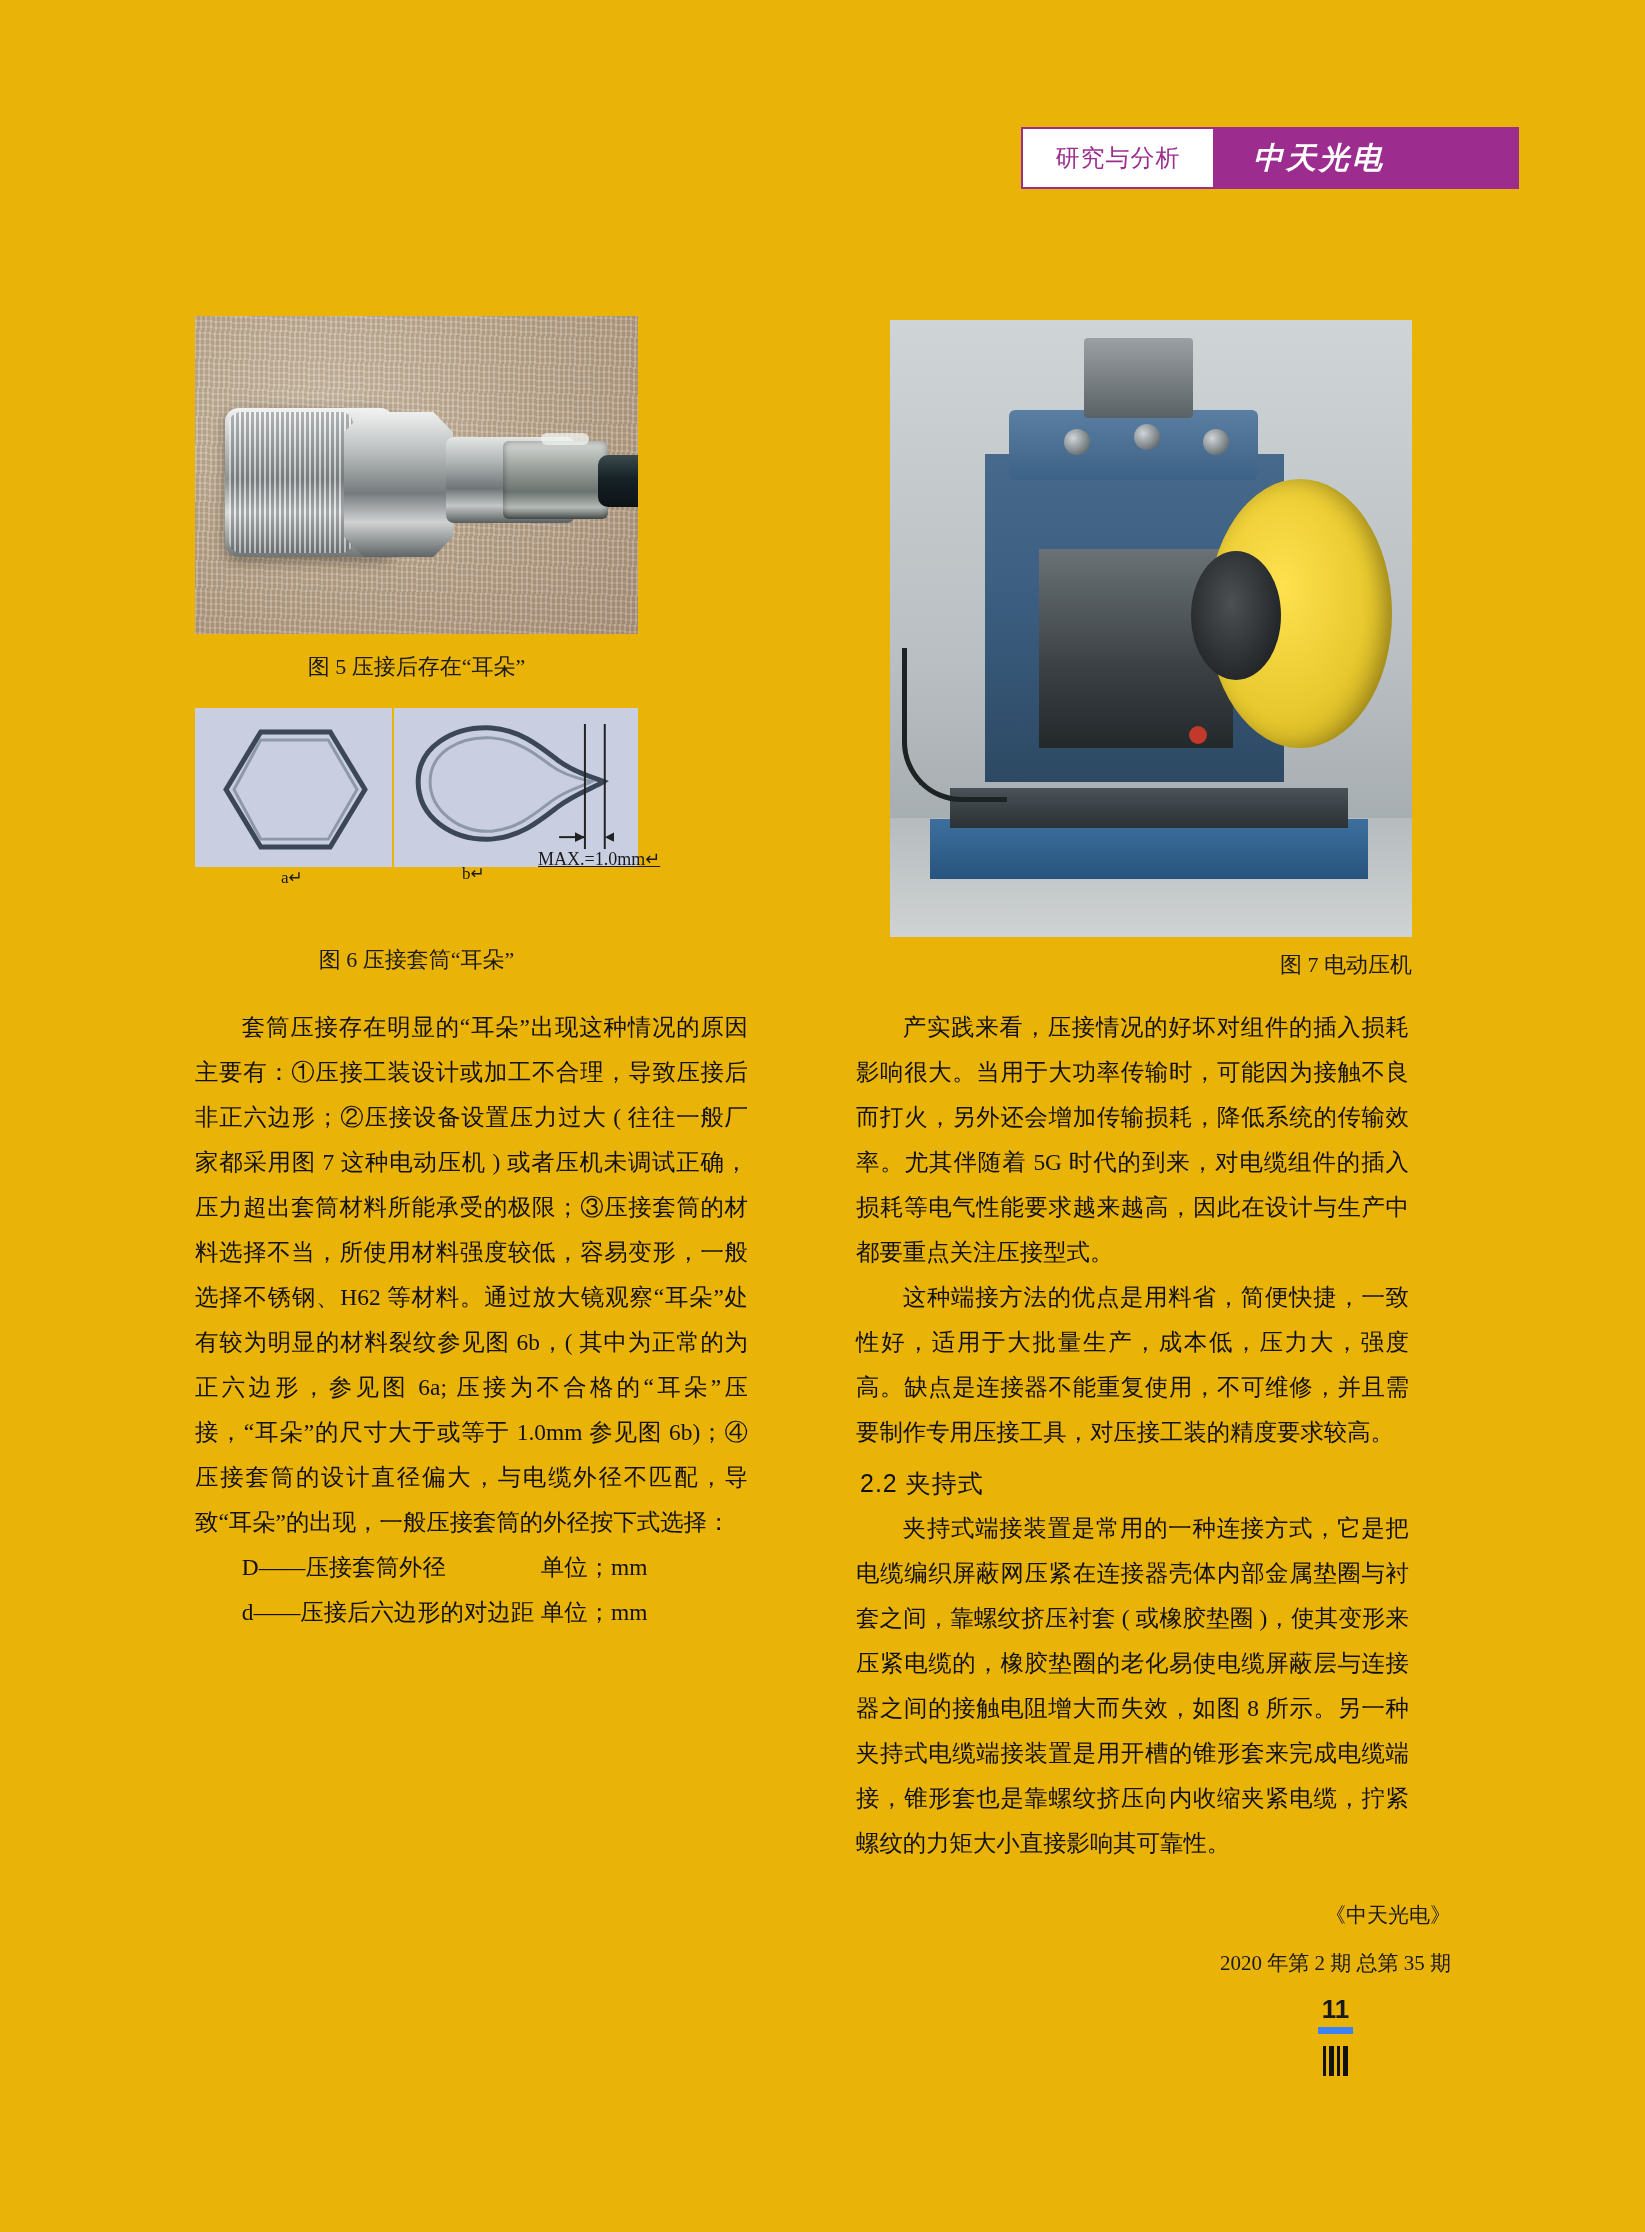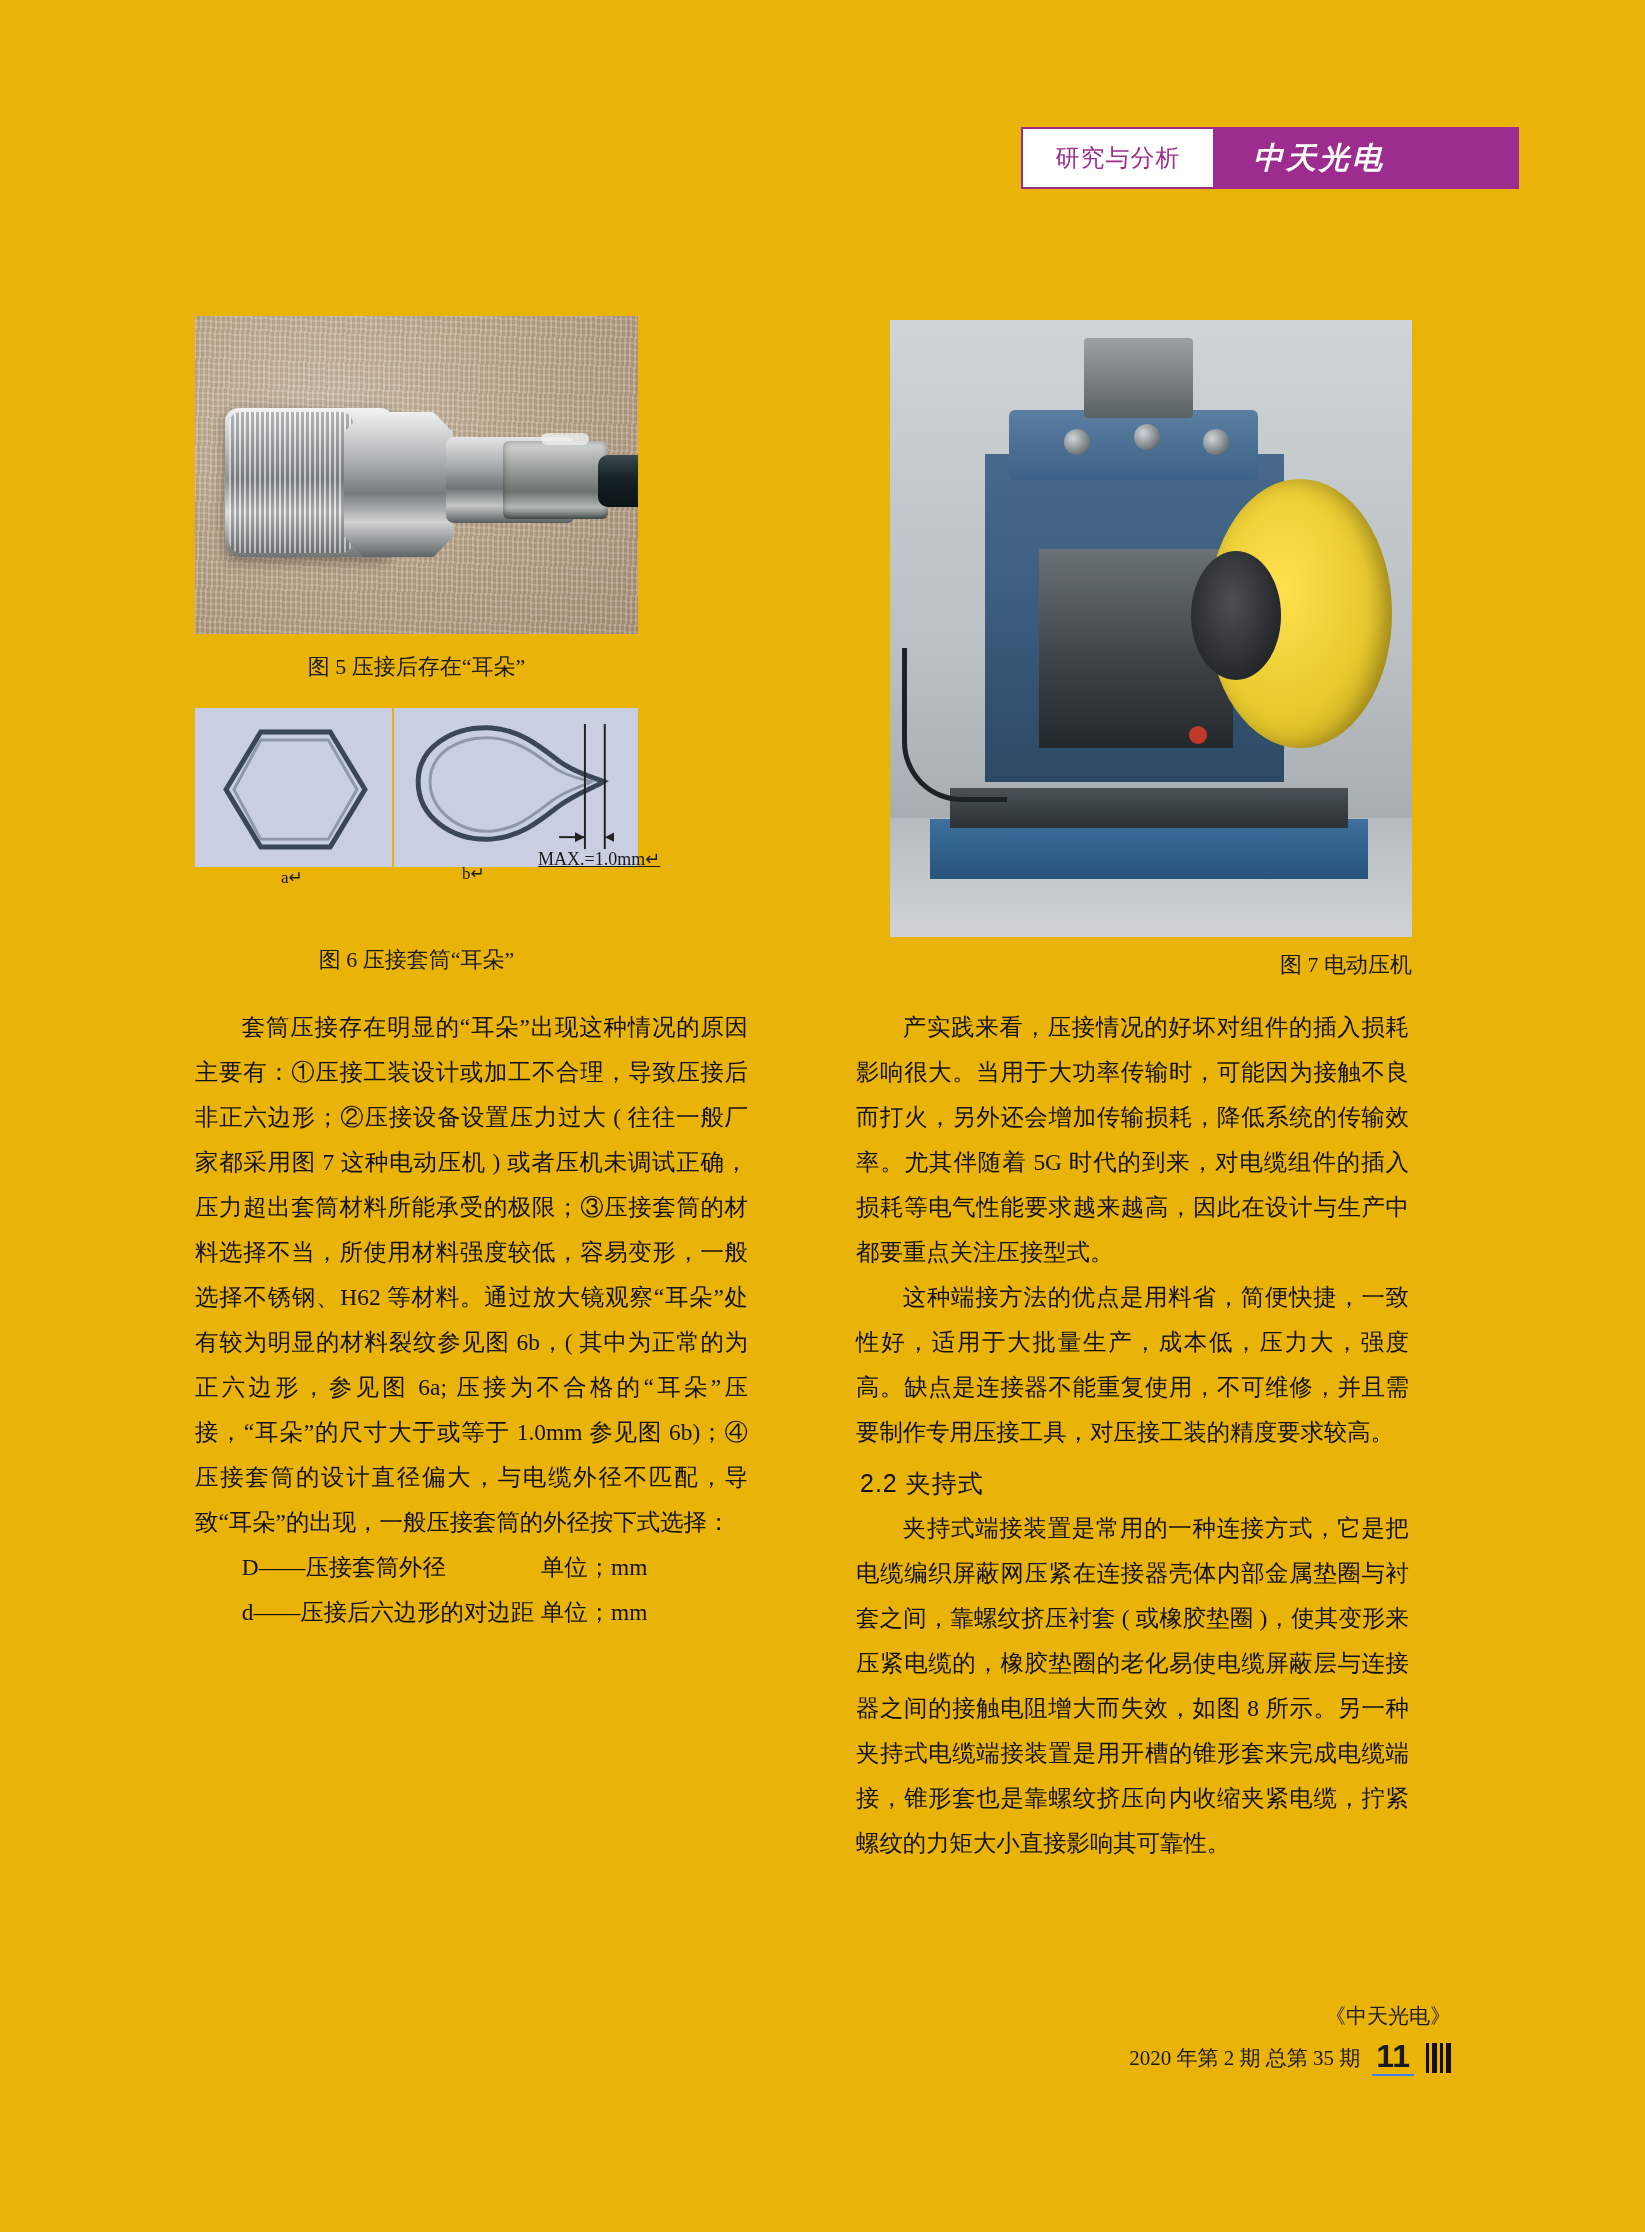--- a/index.html
+++ b/index.html
@@ -325,27 +325,28 @@
     text-align: right;
     font-size: 21px;
     line-height: 34px;
   }
   .footer .jname { font-family: "Liberation Serif", serif; }
   .footer-line {
     display: flex;
     align-items: center;
     justify-content: flex-end;
     gap: 12px;
-    margin-top: 6px;
+    margin-top: 14px;
+    flex-direction: column;
   }
   .pagenum {
-    font-size: 32px;
+    font-size: 26px;
     font-family: "Liberation Sans", sans-serif;
     font-weight: bold;
-    border-bottom: 2px solid #3b82f6;
+    border-bottom: 7px solid #3b82f6;
     padding: 0 4px 1px 4px;
     text-align: right;
   }
   .barcode {
     display: inline-flex;
     align-items: flex-end;
     gap: 3px;
     height: 30px;
   }
   .barcode i {

